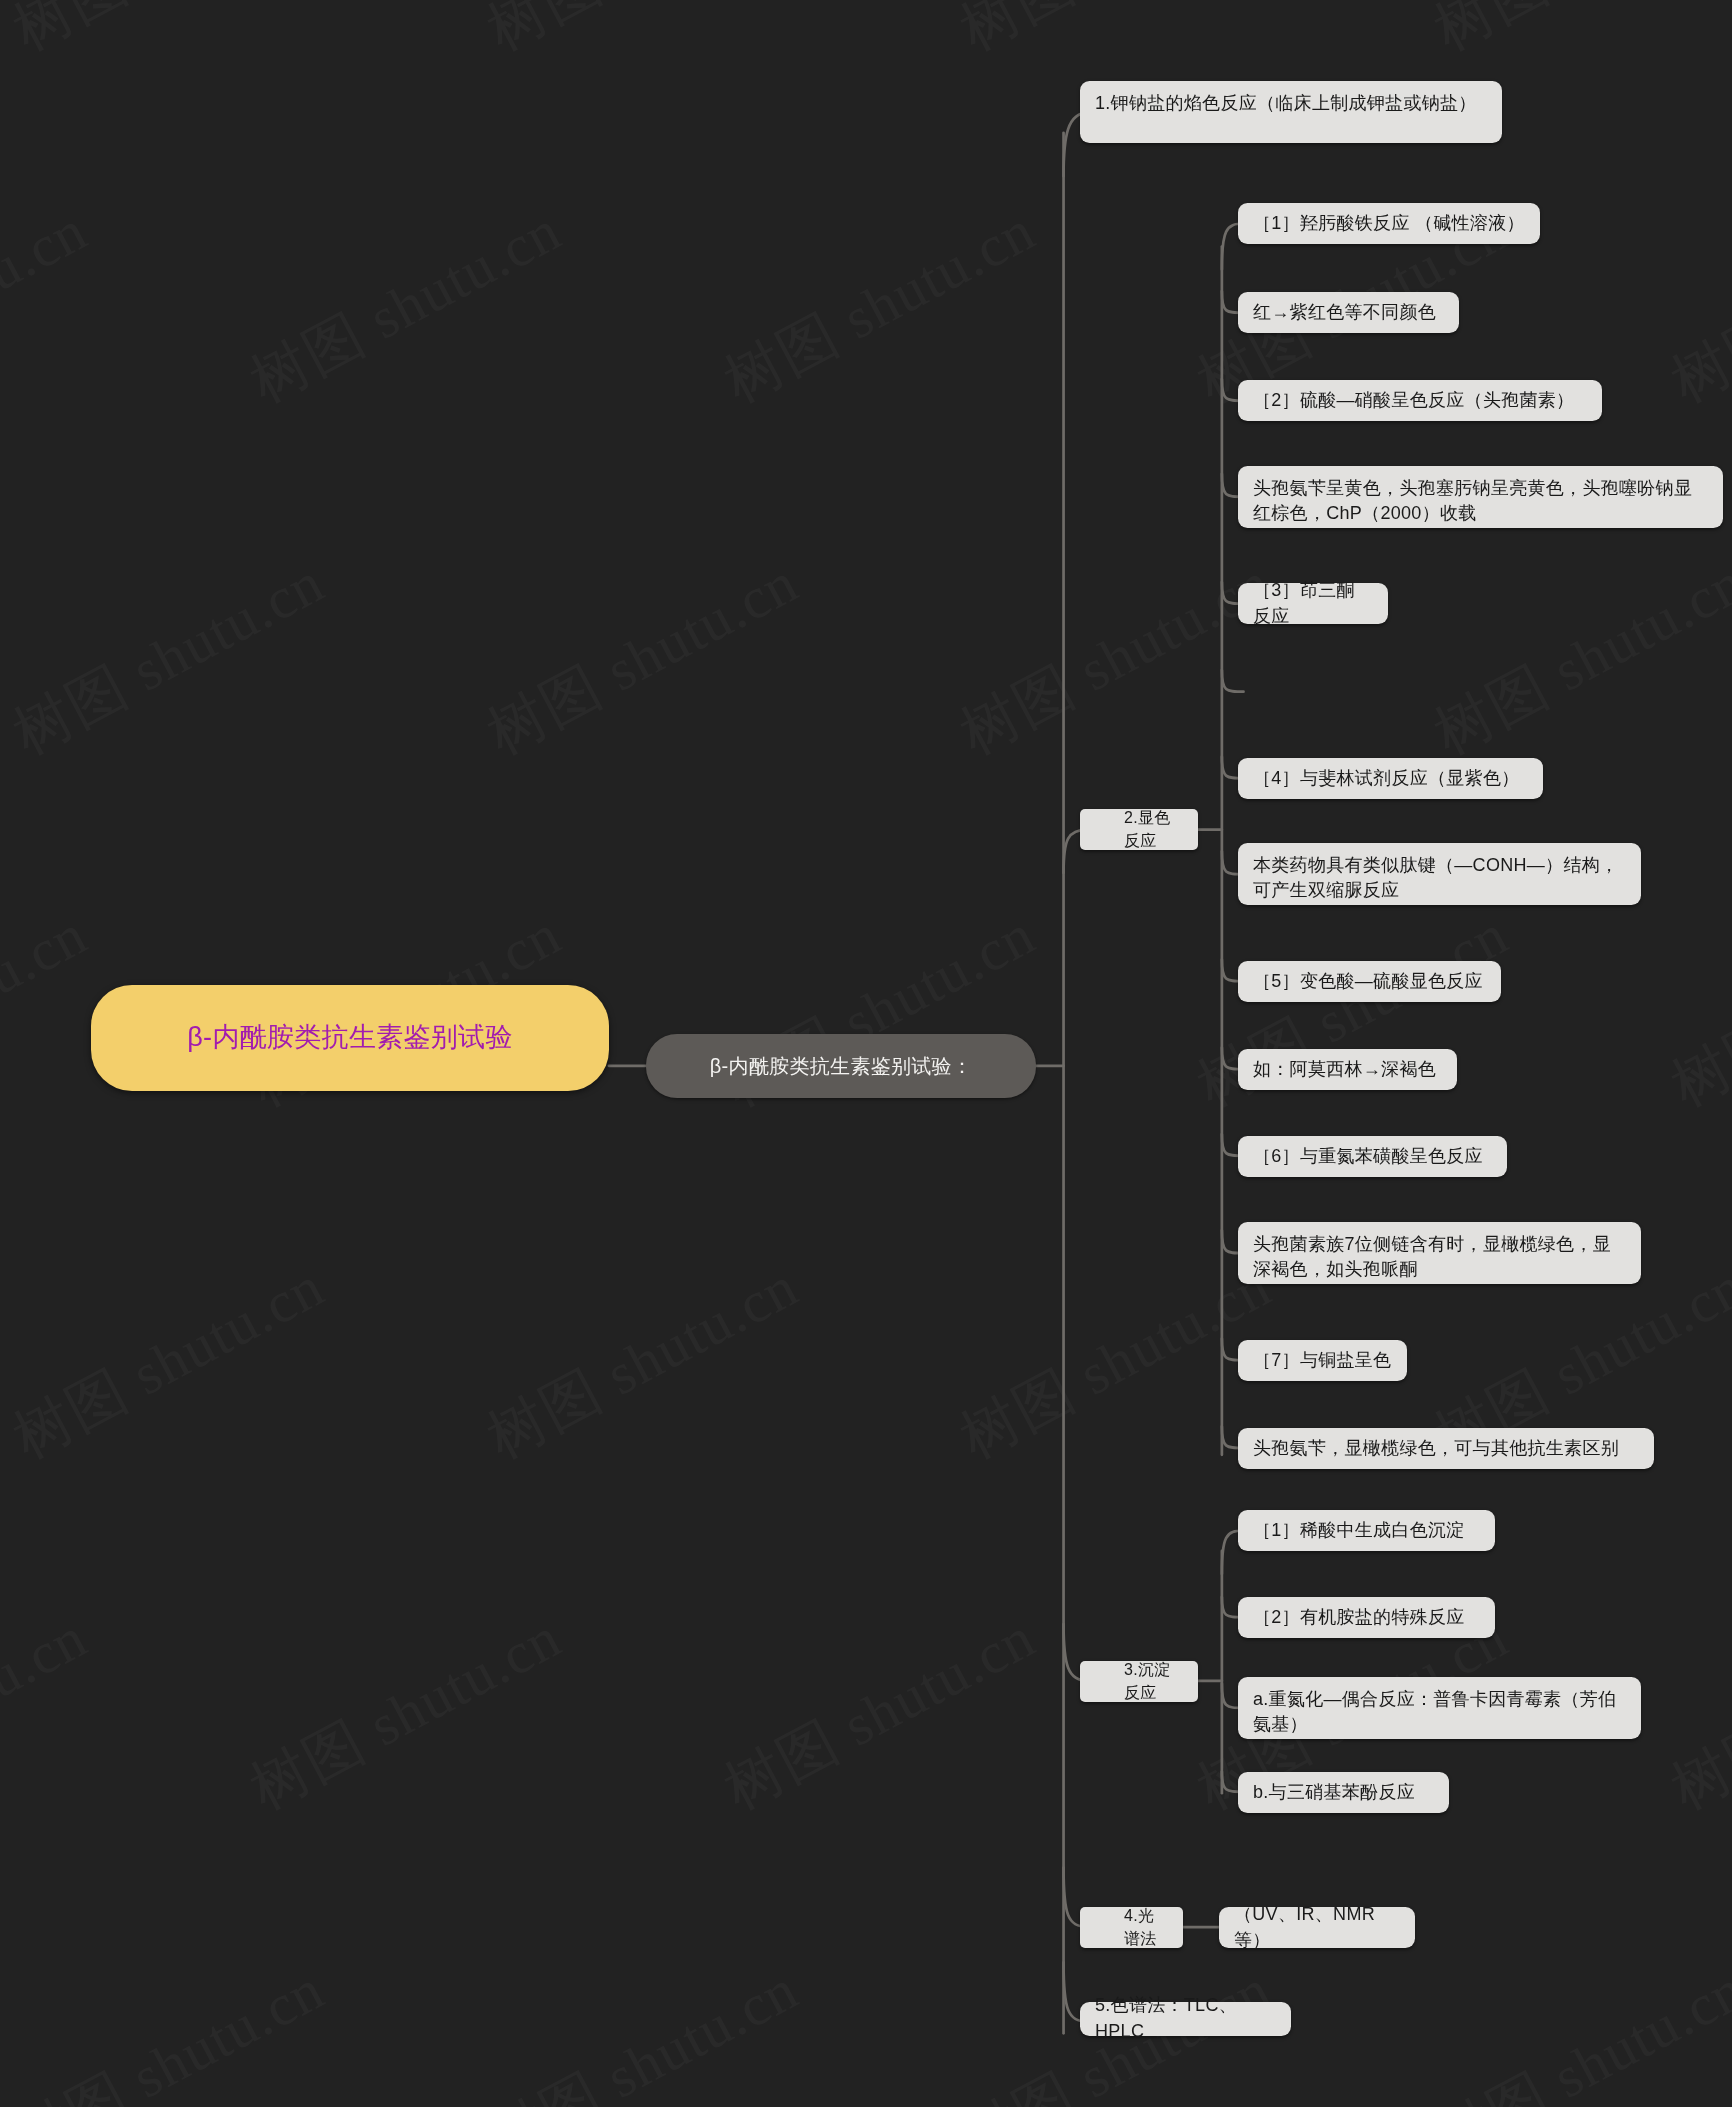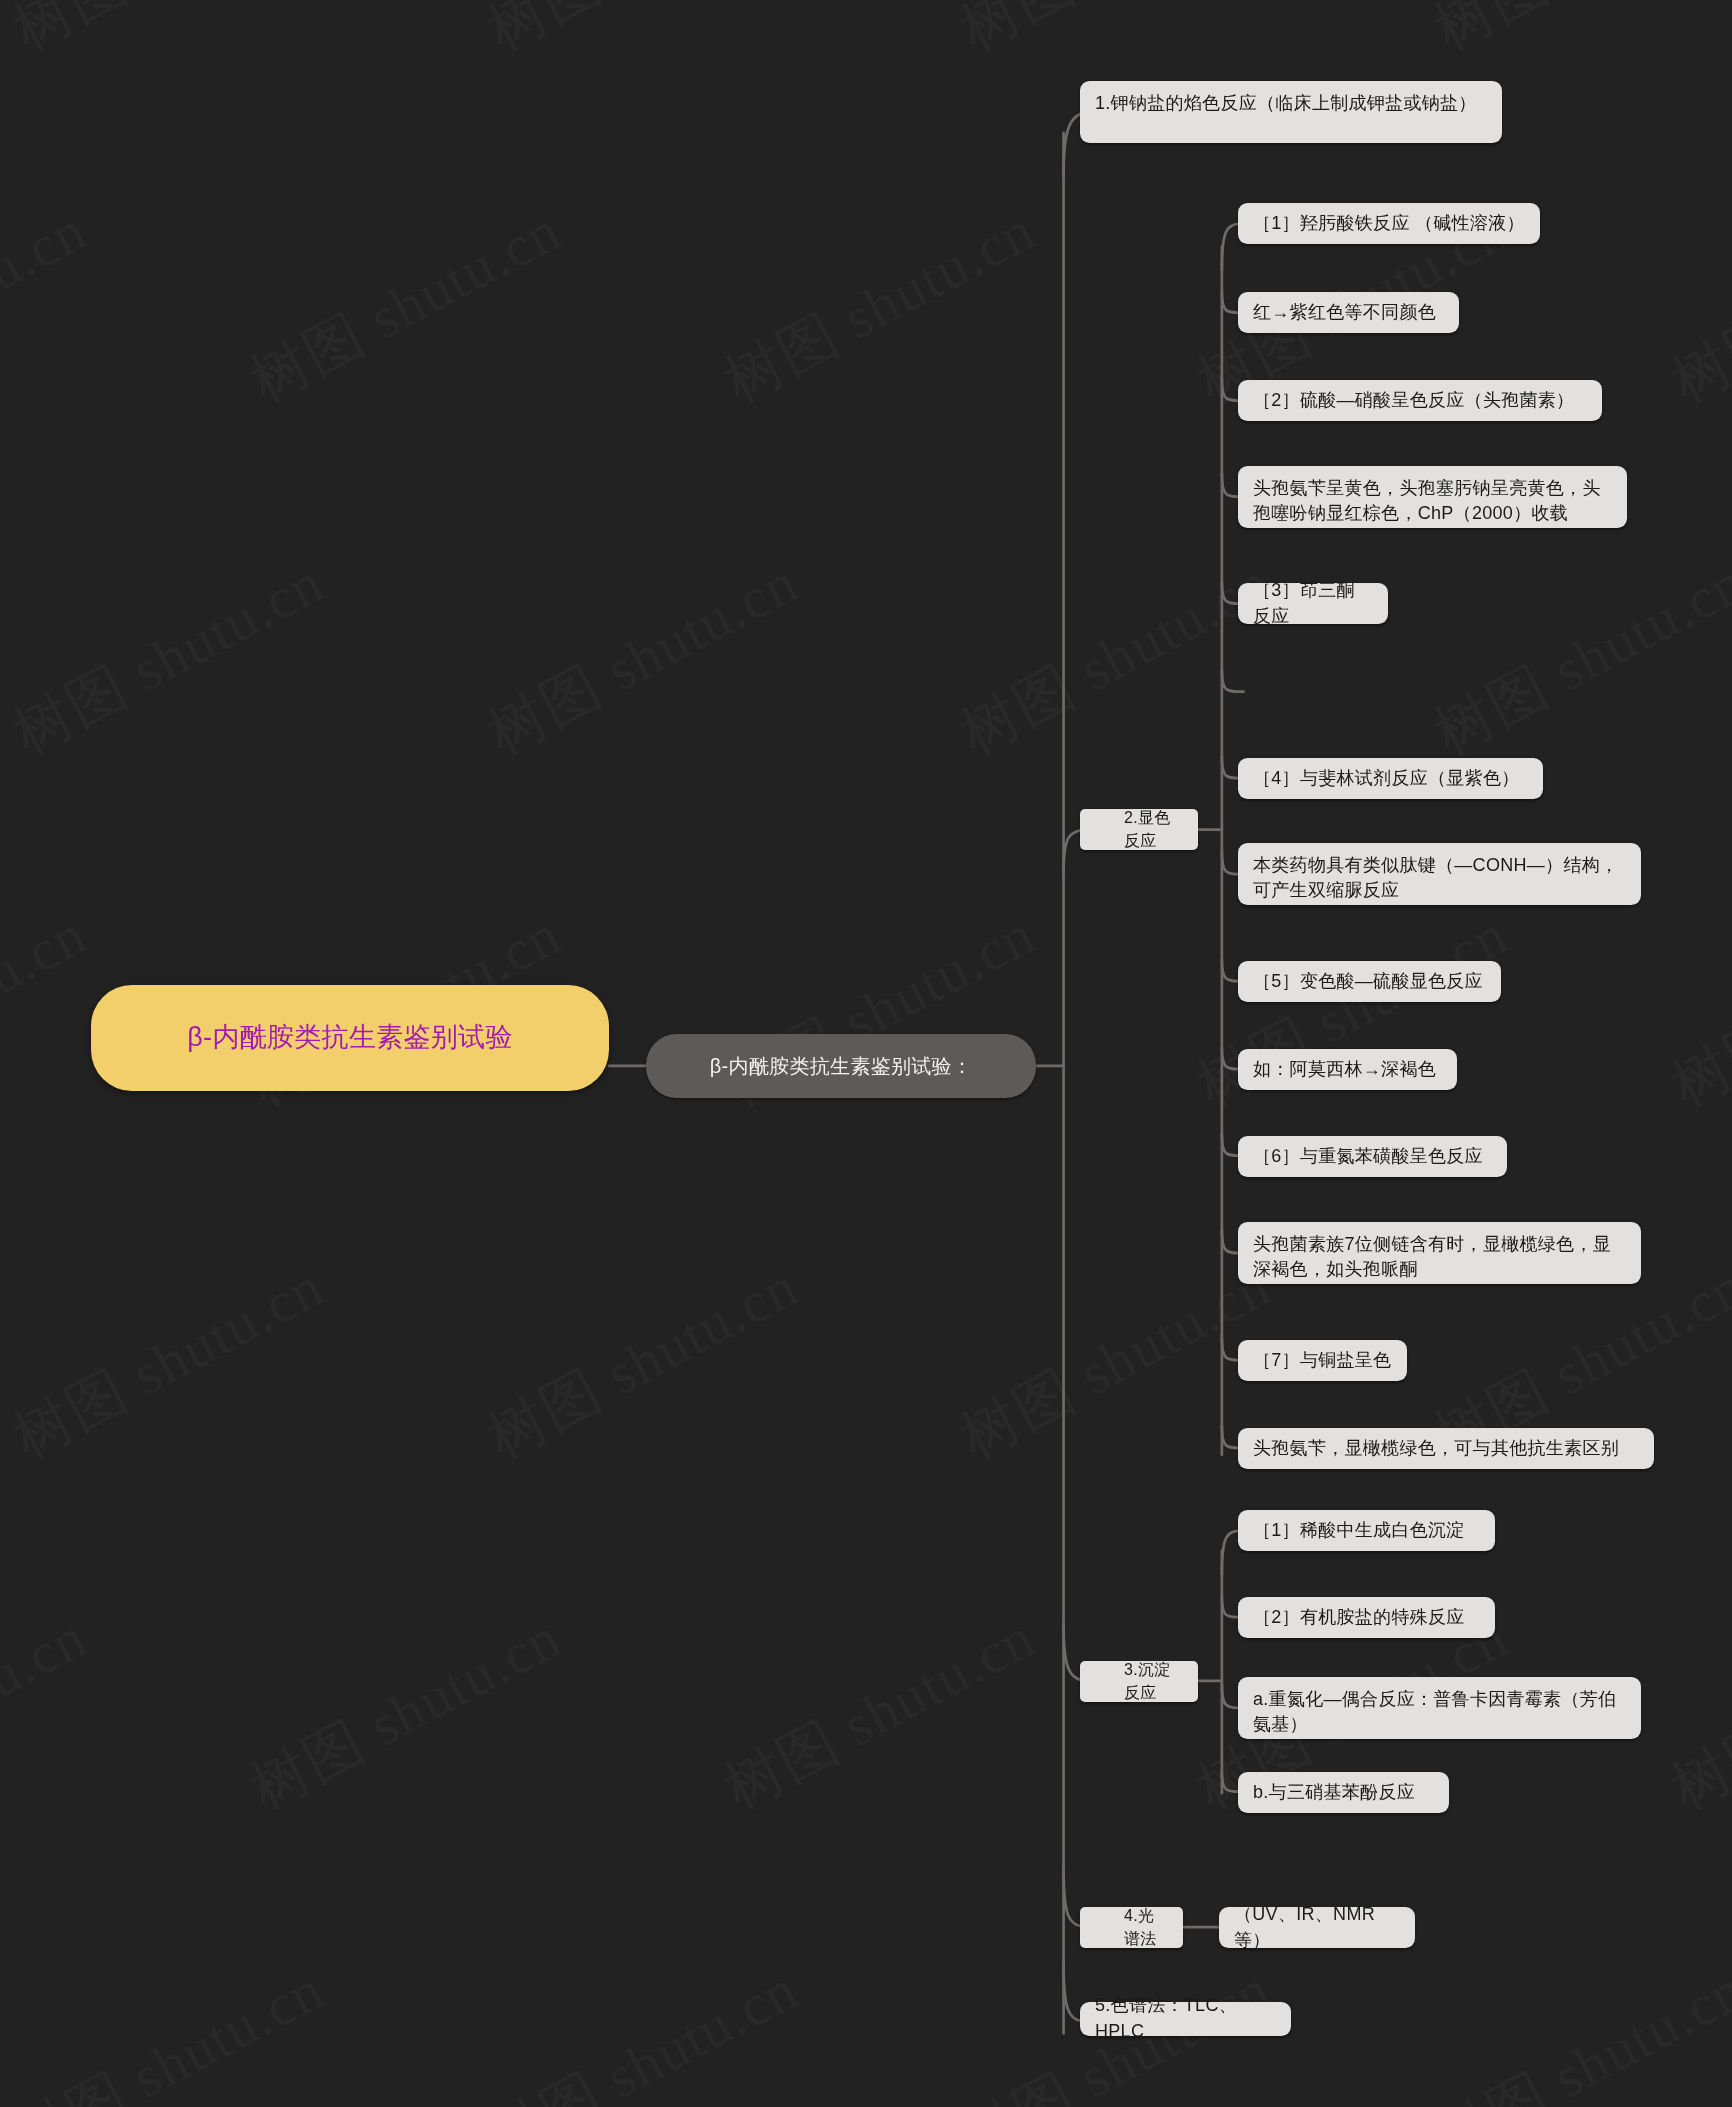--- a/index.html
+++ b/index.html
@@ -212,21 +212,21 @@
   </div>
 
   <div class="node leaf" style="left:1238px; top:292px; width:221px; height:41px;">
     <span>红→紫红色等不同颜色</span>
   </div>
 
   <div class="node leaf" style="left:1238px; top:380px; width:364px; height:41px;">
     <span>［2］硫酸—硝酸呈色反应（头孢菌素）</span>
   </div>
 
-  <div class="node leaf two-line" style="left:1238px; top:466px; width:389px; height:62px;">
+  <div class="node leaf two-line" style="left:1238px; top:466px; width:485px; height:62px;">
     <span>头孢氨苄呈黄色，头孢塞肟钠呈亮黄色，头孢噻吩钠显红棕色，ChP（2000）收载</span>
   </div>
 
   <div class="node leaf" style="left:1238px; top:583px; width:150px; height:41px;">
     <span>［3］茚三酮反应</span>
   </div>
 
 
   <div class="node leaf" style="left:1238px; top:758px; width:305px; height:41px;">
     <span>［4］与斐林试剂反应（显紫色）</span>

